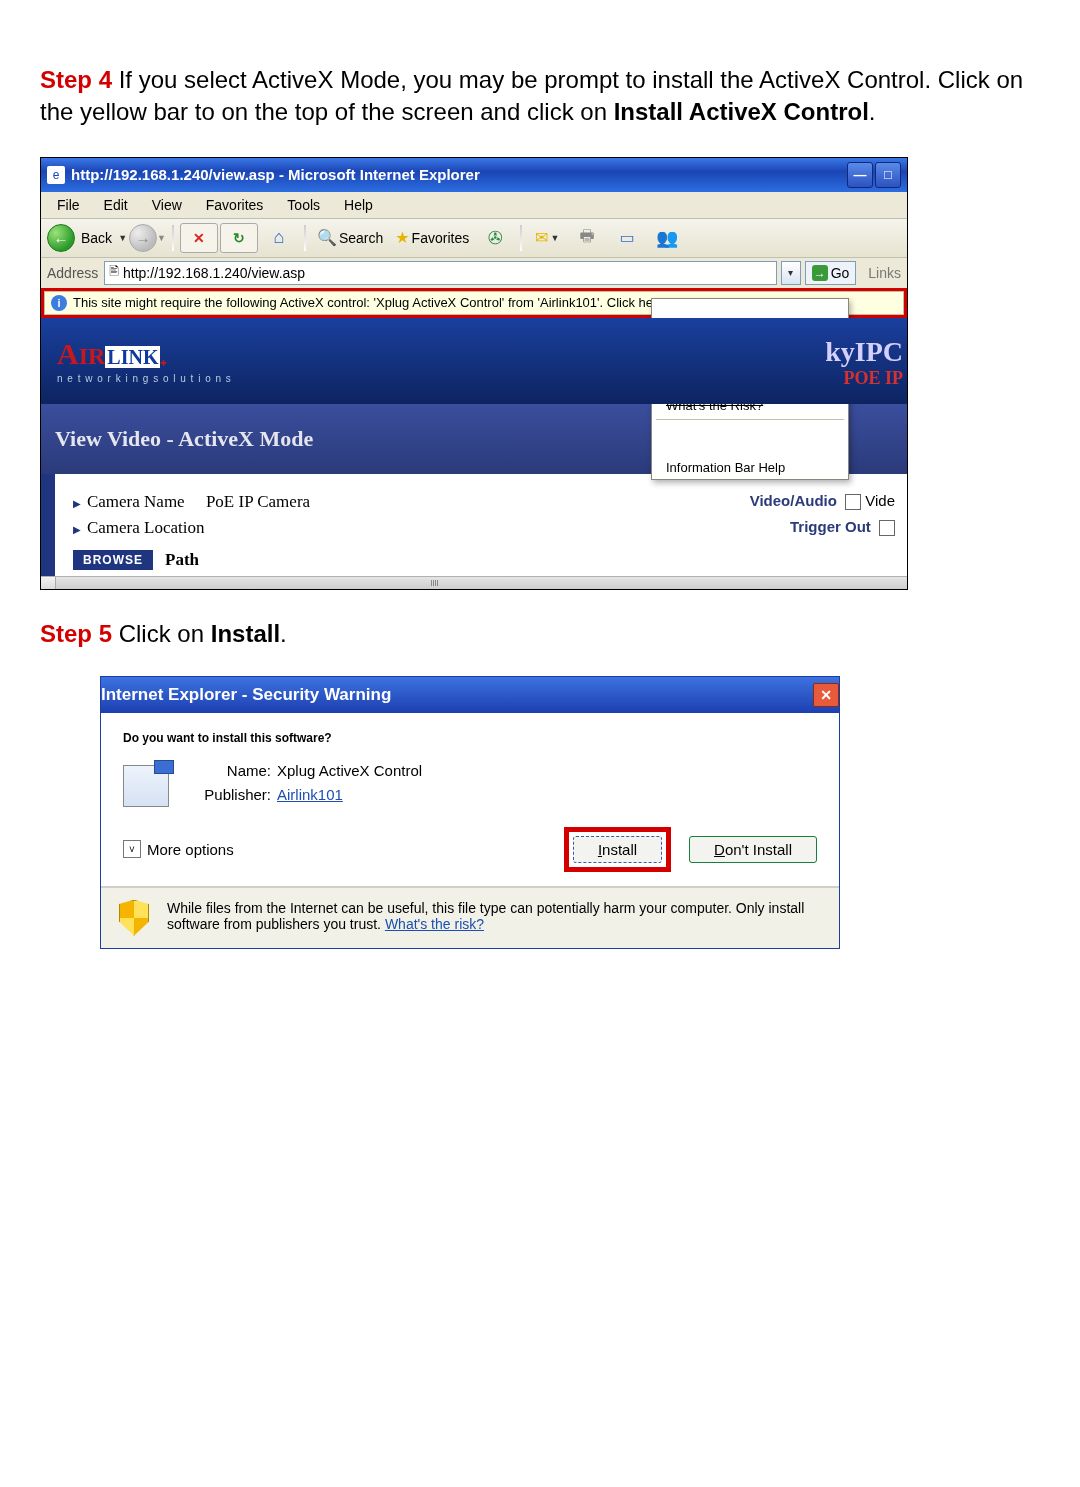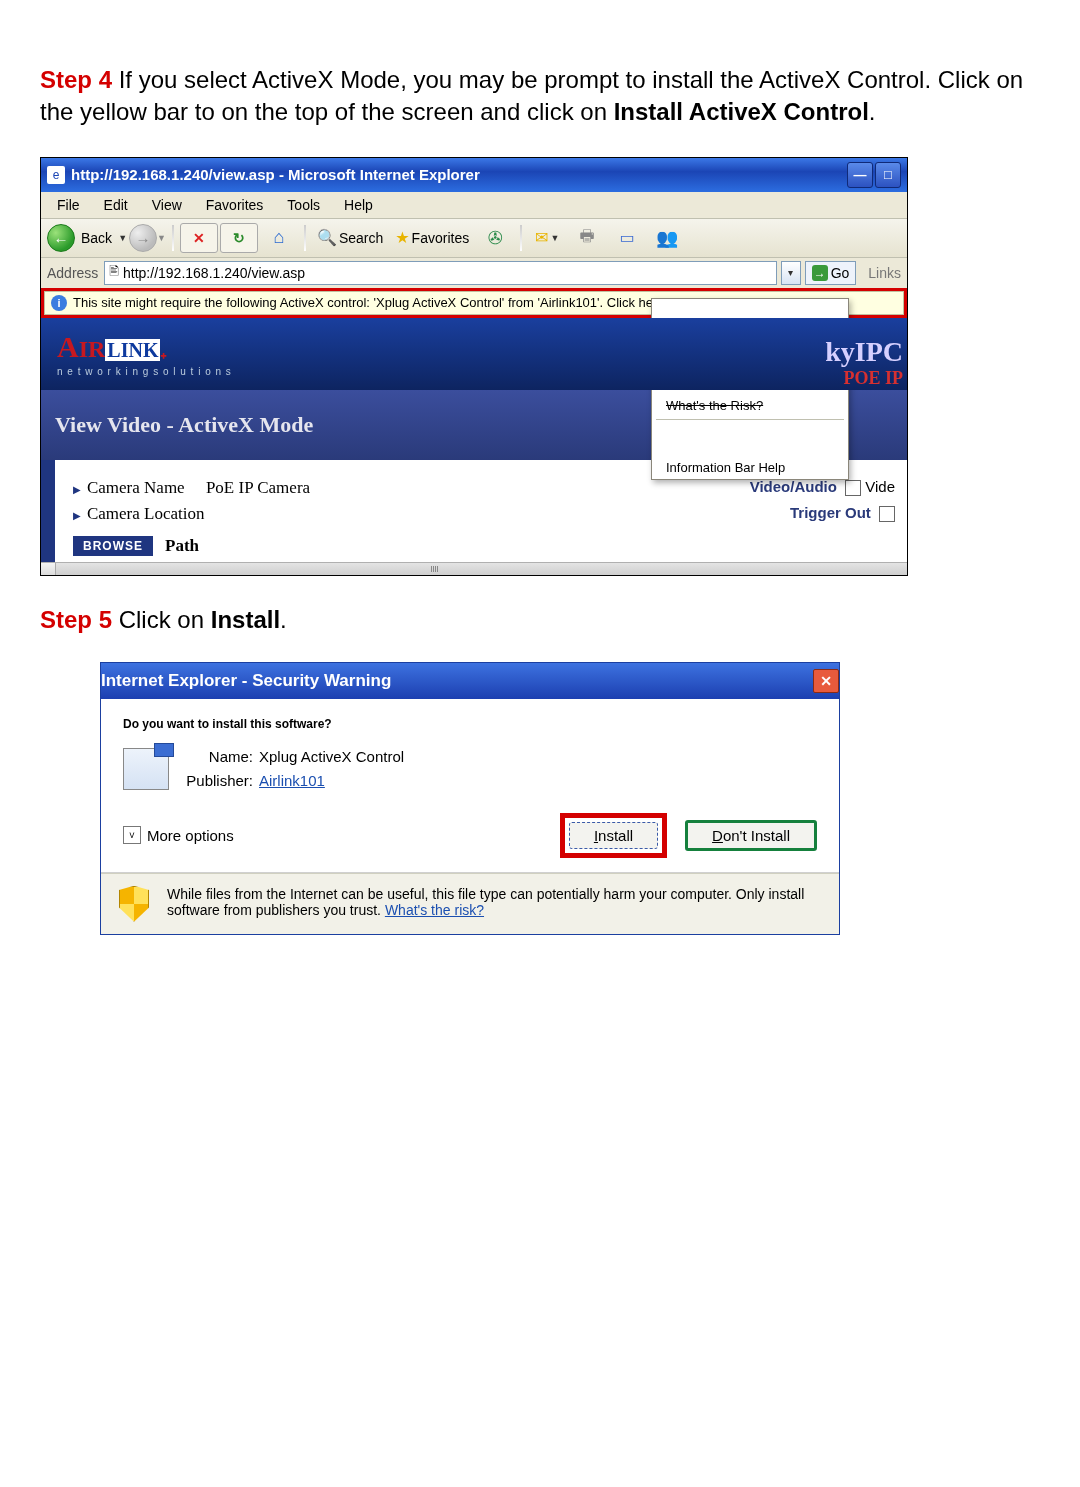--- a/index.html
+++ b/index.html
@@ -204,21 +204,21 @@
     height: 1px; background:#c0c0b0;
     margin: 2px 4px !important;
     padding: 0 !important;
   }
   
   .webhdr {
     background: linear-gradient(#1a3f9e,#0d2460);
     color:#fff;
     display:flex;
     align-items:center;
-    height:72px;
+    height:86px;
     padding:0 16px;
     position: relative;
   }
   .webhdr .air-logo {
     font-family: "Times New Roman", serif;
     font-weight: bold;
   }
   .webhdr .air-logo .big { font-size: 30px; color:#c71820; }
   .webhdr .air-logo .ir { font-size: 24px; color:#c71820; }
   .webhdr .air-logo .link { font-size: 20px; color:#0e3a9e; background:#fff; padding:0 2px; }
@@ -316,21 +316,21 @@
     border-radius:2px;
     display:flex; align-items:center; justify-content:center;
     color:#fff; font-size:14px; font-weight:bold;
   }
   .secdlg .dlg-body {
     background:#fff;
     padding: 18px 22px 14px 22px;
     border-bottom: 1px solid #d0d0d0;
   }
   .secdlg .q { font-weight:bold; font-size:12px; margin-bottom:14px; }
-  .secdlg .row { display:flex; align-items:center; }
+  .secdlg .row { display:flex; align-items:flex-end; gap:18px; }
   .secdlg .file-ico {
     width:44px; height:40px;
     border:1px solid #888;
     background:linear-gradient(#edf3fb,#d5e2f4);
     position:relative;
   }
   .secdlg .file-ico::after {
     content:"";
     position:absolute; right:-6px; top:-6px;
     width:18px; height:12px;
@@ -353,21 +353,21 @@
     border:1px solid #777;
     display:flex; align-items:center; justify-content:center;
     font-size:10px;
   }
   .secdlg .btns { margin-left:auto; display:flex; gap:18px; align-items:center; }
   .secdlg button {
     font-family: Tahoma, Arial, sans-serif;
     font-size:15px;
     padding:4px 24px;
     background:#f3f3ef;
-    border:3px solid #15803d;
+    border:1px solid #15803d;
     border-radius:3px;
   }
   .secdlg .install-hl {
     border: 5px solid #d40000;
     padding: 4px;
     display:inline-block;
   }
   .secdlg .install-hl button {
     border: 1.5px dashed #3a5aa8;
   }

